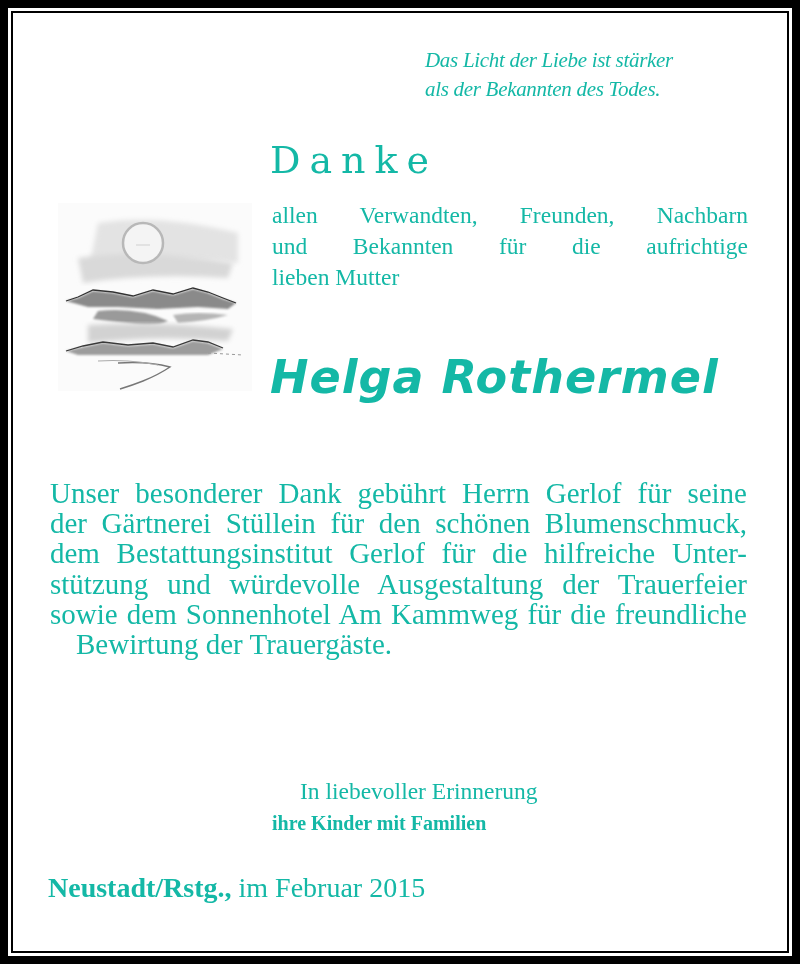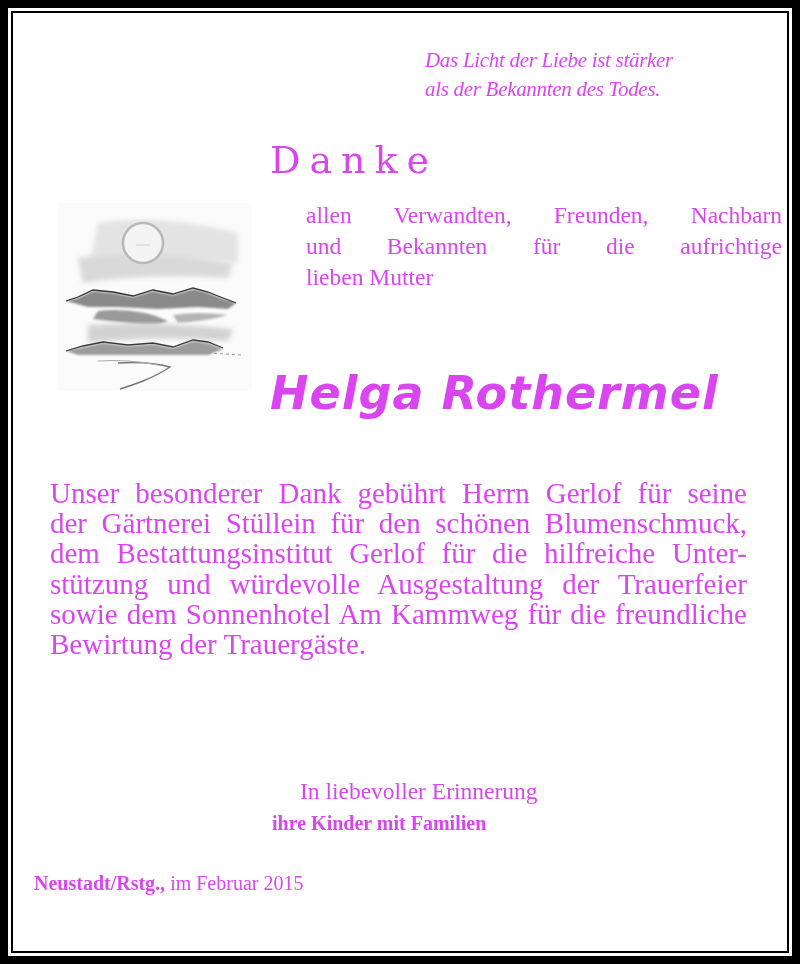--- a/index.html
+++ b/index.html
@@ -5,65 +5,64 @@
   html, body { margin: 0; padding: 0; background: #000; }
   body { width: 800px; height: 964px; position: relative; overflow: hidden; }
   .frame {
     position: absolute; left: 8px; top: 8px; width: 784px; height: 948px;
     background: #fff; box-sizing: border-box;
   }
   .inner {
     position: absolute; left: 3px; top: 3px; right: 3px; bottom: 3px;
     border: 2px solid #000; background: #fff; box-sizing: border-box;
   }
-  .content { position: absolute; left: 0; top: 0; width: 800px; height: 964px; color: #d946ef; }
+  .content { position: absolute; left: 0; top: 0; width: 800px; height: 964px; color: #14b8a6; }
   .motto {
     position: absolute; left: 425px; top: 46px;
     font-family: "Liberation Serif", serif; font-style: italic;
     font-size: 21px; line-height: 29px; letter-spacing: -0.3px;
   }
   .danke {
     position: absolute; left: 270px; top: 138px;
     font-family: "DejaVu Serif", serif; font-size: 38px;
     letter-spacing: 9px; font-weight: normal;
   }
   .thanks {
     position: absolute; left: 272px; top: 200px; width: 476px;
     font-family: "Liberation Serif", serif; font-size: 23.5px; line-height: 31px;
     text-align: justify;
-    margin-left: 34px;
   }
   .thanks span { display: block; text-align: justify; text-align-last: justify; }
   .thanks span.last { text-align-last: left; }
   .image-box {
     position: absolute; left: 58px; top: 203px; width: 194px; height: 188px;
     background: #fbfbfb;
   }
   .name {
-    position: absolute; left: 270px; top: 366px;
+    position: absolute; left: 270px; top: 350px;
     font-family: "DejaVu Sans", sans-serif; font-weight: bold; font-style: italic;
     font-size: 46px; letter-spacing: 1px;
   }
   .body-text {
     position: absolute; left: 50px; top: 478px; width: 697px;
     font-family: "Liberation Serif", serif; font-size: 29px; line-height: 30.2px;
   }
   .body-text span { display: block; text-align: justify; text-align-last: justify; }
-  .body-text span.last { text-align-last: left; }
+  .body-text span.last { text-align-last: left; margin-left: 26px; }
   .closing {
     position: absolute; left: 272px; top: 776px;
     font-family: "Liberation Serif", serif; font-size: 23.5px; line-height: 30px; margin-left: 28px;
   }
   .signers {
     position: absolute; left: 272px; top: 812px;
     font-family: "Liberation Serif", serif; font-size: 20px; font-weight: bold;
   }
   .place-date {
-    position: absolute; left: 34px; top: 872px;
-    font-family: "Liberation Serif", serif; font-size: 20px;
+    position: absolute; left: 48px; top: 872px;
+    font-family: "Liberation Serif", serif; font-size: 28px;
   }
   .place-date b { font-weight: bold; }
 </style>
 </head>
 <body>
 
 <div class="frame">
   <div class="inner"></div>
 </div>
 

